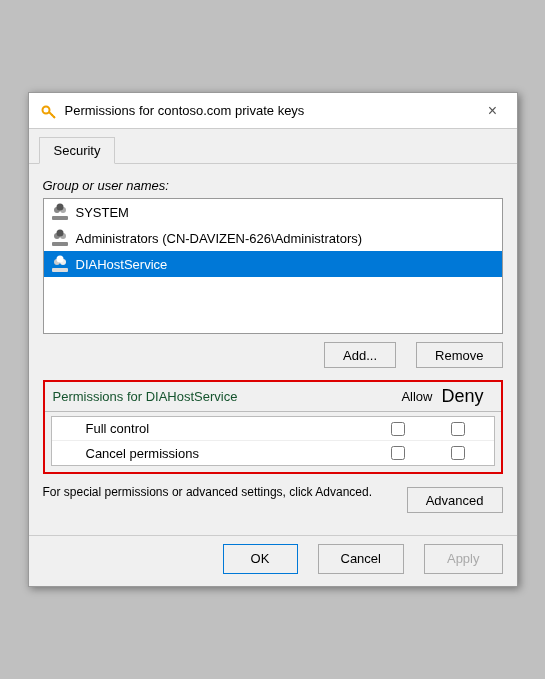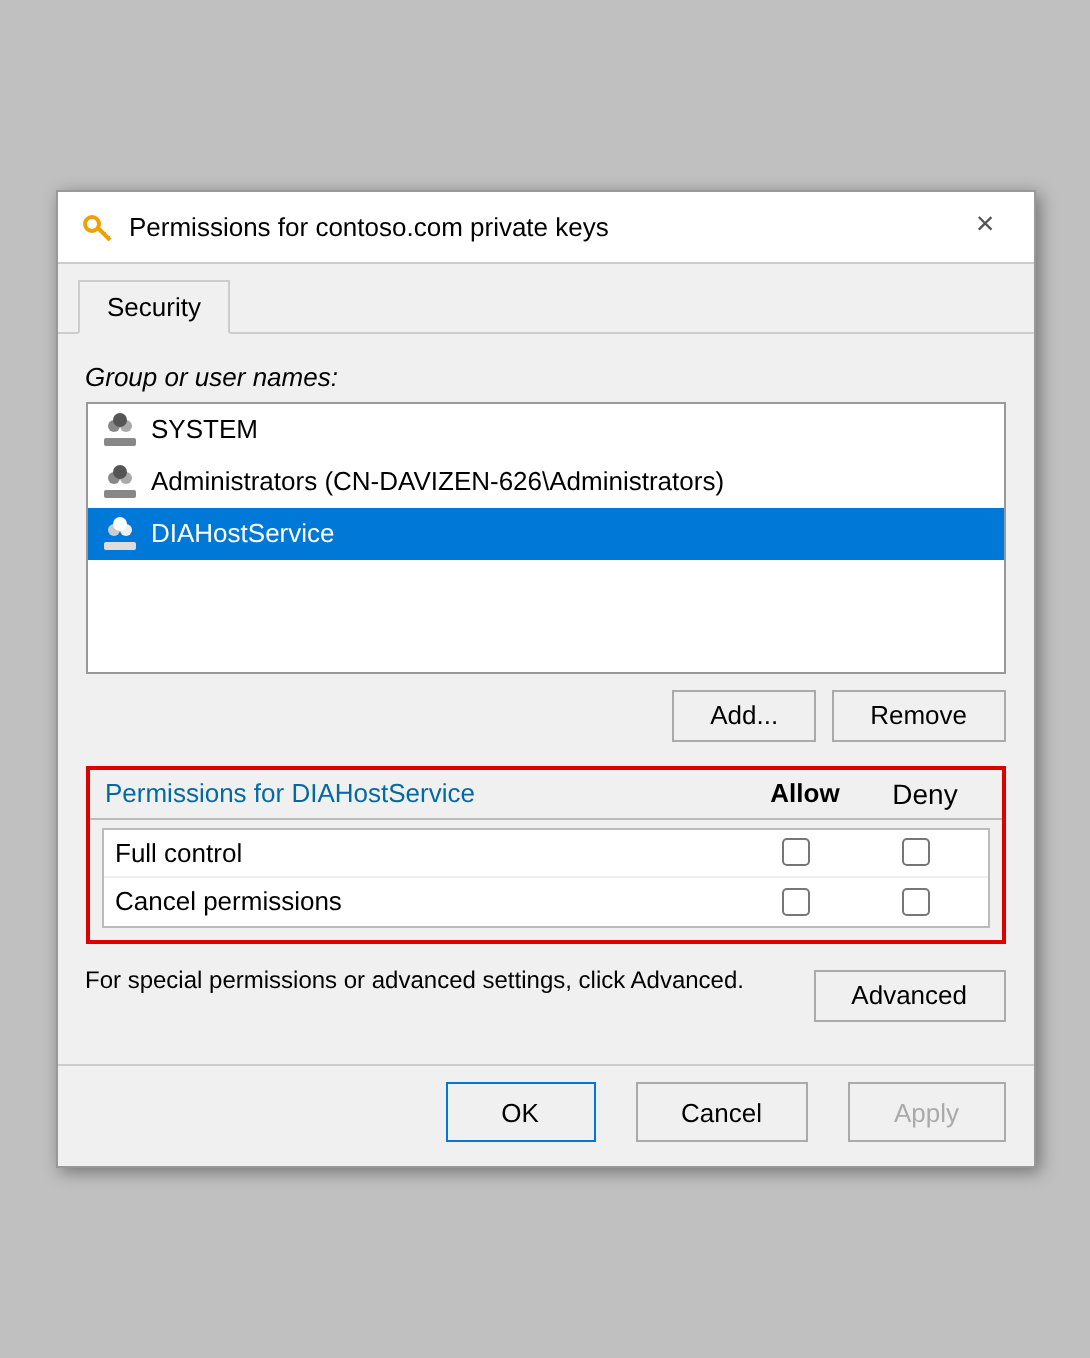--- a/index.html
+++ b/index.html
@@ -109,21 +109,21 @@
     }
     .user-item-icon {
       width: 20px;
       height: 20px;
       margin-right: 6px;
       flex-shrink: 0;
     }
     .btn-row {
       display: flex;
       justify-content: flex-end;
-      gap: 8px;
+      gap: 20px;
       margin-bottom: 12px;
     }
     .btn {
       padding: 4px 18px;
       border: 1px solid #aaa;
       background: #f0f0f0;
       cursor: pointer;
       font-size: 13px;
       min-width: 70px;
       height: 26px;
@@ -139,52 +139,52 @@
     .perms-header {
       display: flex;
       align-items: center;
       background: #f0f0f0;
       padding: 4px 8px;
       border-bottom: 1px solid #bbb;
     }
     .perms-title {
       flex: 1;
       font-size: 13px;
-      color: #0369a1;
+      color: #14532d;
     }
     .perms-col-allow {
       width: 60px;
-      text-align: center;
-      font-size: 13px;
-      font-weight: bold;
+      text-align: right;
+      font-size: 13px;
     }
     .perms-col-deny {
       width: 60px;
       text-align: center;
-      font-size: 14px;
+      font-size: 18px;
     }
     .perms-inner-box {
       border: 1px solid #bbb;
       margin: 4px 6px 6px 6px;
       background: #fff;
     }
     .perm-row {
       display: flex;
       align-items: center;
       padding: 2px 6px;
       height: 24px;
       border-bottom: 1px solid #eee;
     }
     .perm-row:last-child {
       border-bottom: none;
     }
     .perm-name {
       flex: 1;
       font-size: 13px;
       color: #000;
+      margin-left: 28px;
     }
     .perm-check {
       width: 60px;
       display: flex;
       align-items: center;
       justify-content: center;
     }
     .perm-check input[type="checkbox"] {
       width: 14px;
       height: 14px;

